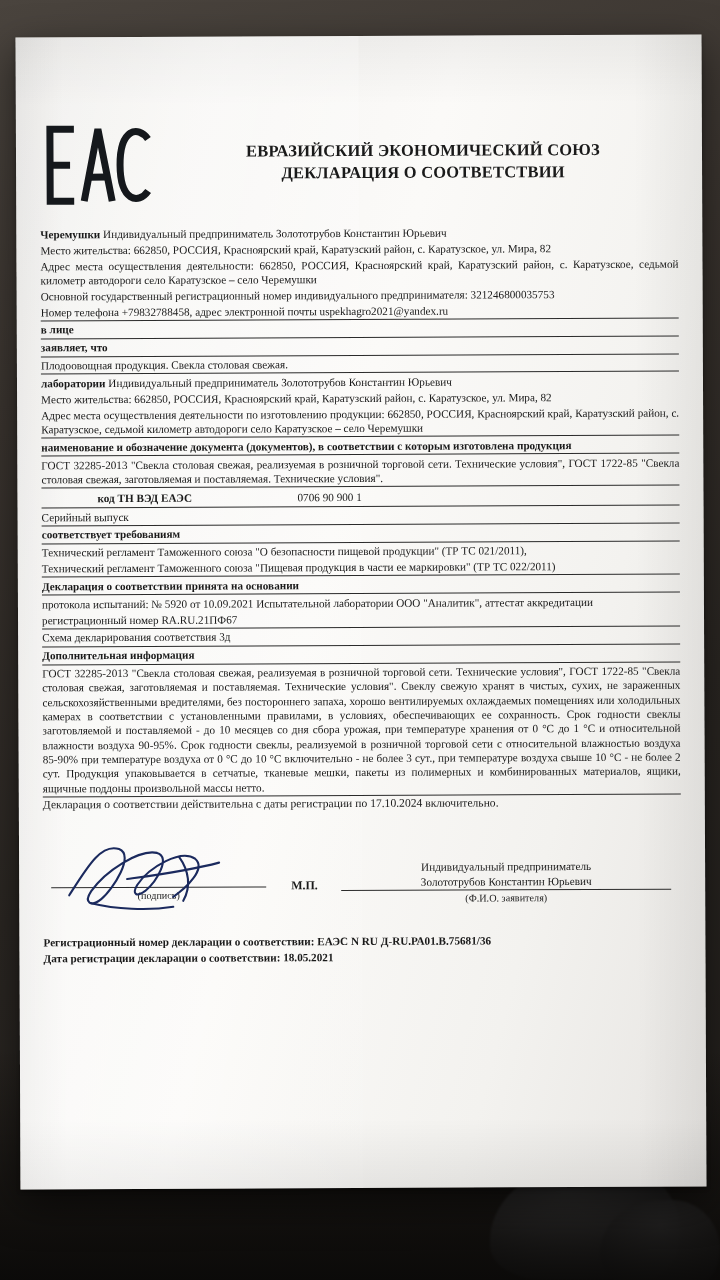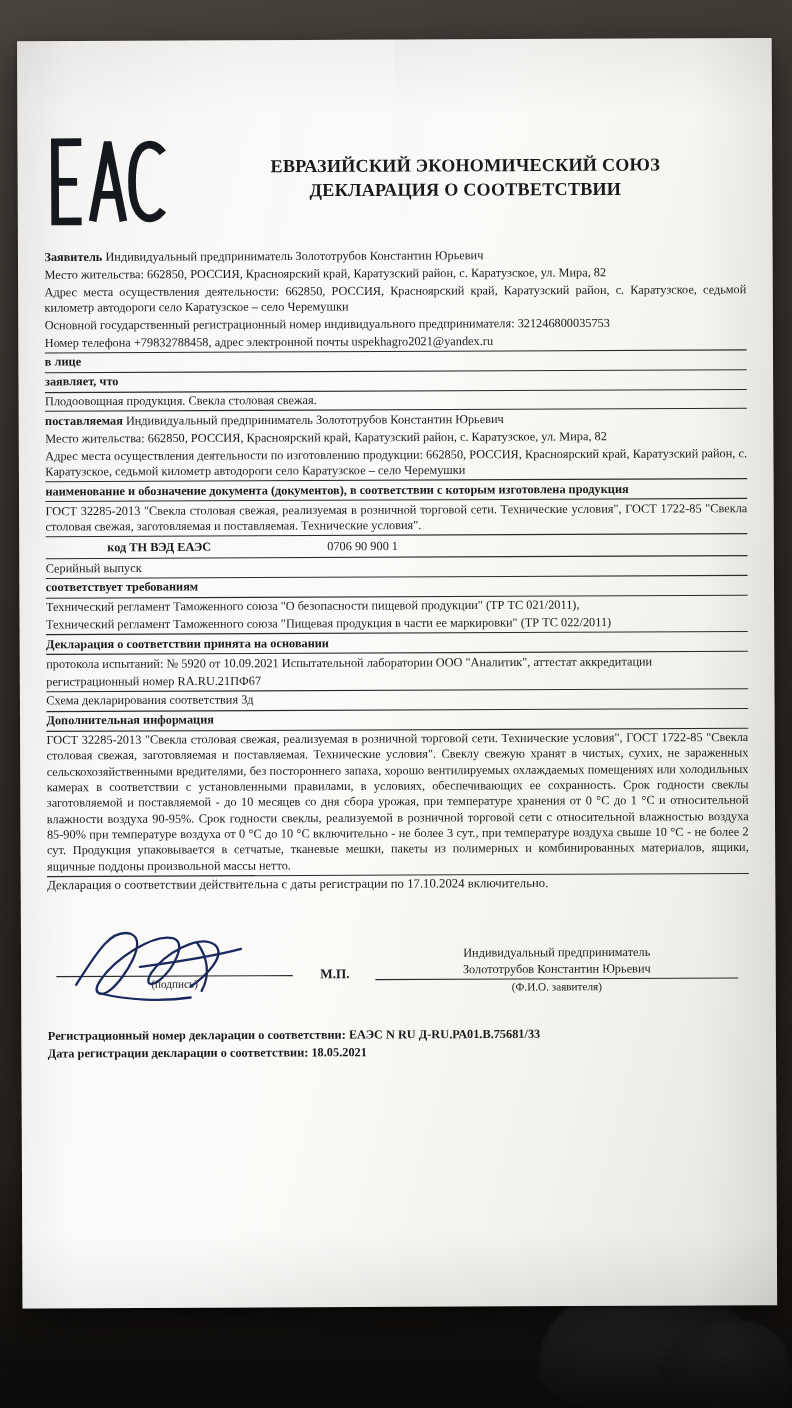--- a/index.html
+++ b/index.html
@@ -256,31 +256,31 @@
         </svg>
       </div>
       <div class="title-block">
         <div class="t1">ЕВРАЗИЙСКИЙ ЭКОНОМИЧЕСКИЙ СОЮЗ</div>
         <div class="t2">ДЕКЛАРАЦИЯ О СООТВЕТСТВИИ</div>
       </div>
     </div>
 
     <div class="body-block">
 
-      <p class="line"><span class="b">Заявитель</span> <span>Индивидуальный предприниматель Золототрубов Константин Юрьевич</span></p>
+      <p class="line"><span class="b">Черемушки</span> <span>Индивидуальный предприниматель Золототрубов Константин Юрьевич</span></p>
       <p class="line">Место жительства: 662850, РОССИЯ, Красноярский край, Каратузский район, с. Каратузское, ул. Мира, 82</p>
       <p class="line just">Адрес места осуществления деятельности: 662850, РОССИЯ, Красноярский край, Каратузский район, с. Каратузское, седьмой километр автодороги село Каратузское – село Черемушки</p>
       <p class="line">Основной государственный регистрационный номер индивидуального предпринимателя: 321246800035753</p>
       <p class="line ul-row">Номер телефона +79832788458, адрес электронной почты uspekhagro2021@yandex.ru</p>
       <p class="line ul-row b">в лице</p>
 
       <p class="line ul-row b">заявляет, что</p>
       <p class="line ul-row">Плодоовощная продукция. Свекла столовая свежая.</p>
 
-      <p class="line"><span class="b">поставляемая</span> <span>Индивидуальный предприниматель Золототрубов Константин Юрьевич</span></p>
+      <p class="line"><span class="b">лаборатории</span> <span>Индивидуальный предприниматель Золототрубов Константин Юрьевич</span></p>
       <p class="line">Место жительства: 662850, РОССИЯ, Красноярский край, Каратузский район, с. Каратузское, ул. Мира, 82</p>
       <p class="line just ul-row">Адрес места осуществления деятельности по изготовлению продукции: 662850, РОССИЯ, Красноярский край, Каратузский район, с. Каратузское, седьмой километр автодороги село Каратузское – село Черемушки</p>
 
       <p class="line sec-head">наименование и обозначение документа (документов), в соответствии с которым изготовлена продукция</p>
       <p class="line just ul-row">ГОСТ 32285-2013 "Свекла столовая свежая, реализуемая в розничной торговой сети. Технические условия", ГОСТ 1722-85 "Свекла столовая свежая, заготовляемая и поставляемая. Технические условия".</p>
 
       <div class="indent-row">
         <div class="lbl">код ТН ВЭД ЕАЭС</div>
         <div class="val">0706 90 900 1</div>
       </div>
@@ -317,20 +317,20 @@
         </svg>
         <div class="mp">М.П.</div>
         <div class="sig-right">
           <div class="r1">Индивидуальный предприниматель</div>
           <div class="r2">Золототрубов Константин Юрьевич</div>
           <div class="cap">(Ф.И.О. заявителя)</div>
         </div>
       </div>
 
       <div class="reg-block">
-        <div class="rl"><span>Регистрационный номер декларации о соответствии:</span> <span>ЕАЭС N RU Д-RU.РА01.В.75681/33</span></div>
+        <div class="rl"><span>Регистрационный номер декларации о соответствии:</span> <span>ЕАЭС N RU Д-RU.РА01.В.75681/36</span></div>
         <div class="rl"><span>Дата регистрации декларации о соответствии:</span> <span>18.05.2021</span></div>
       </div>
 
       <div class="footer-space"></div>
     </div>
   </div>
 </div>
 
 </body></html>

